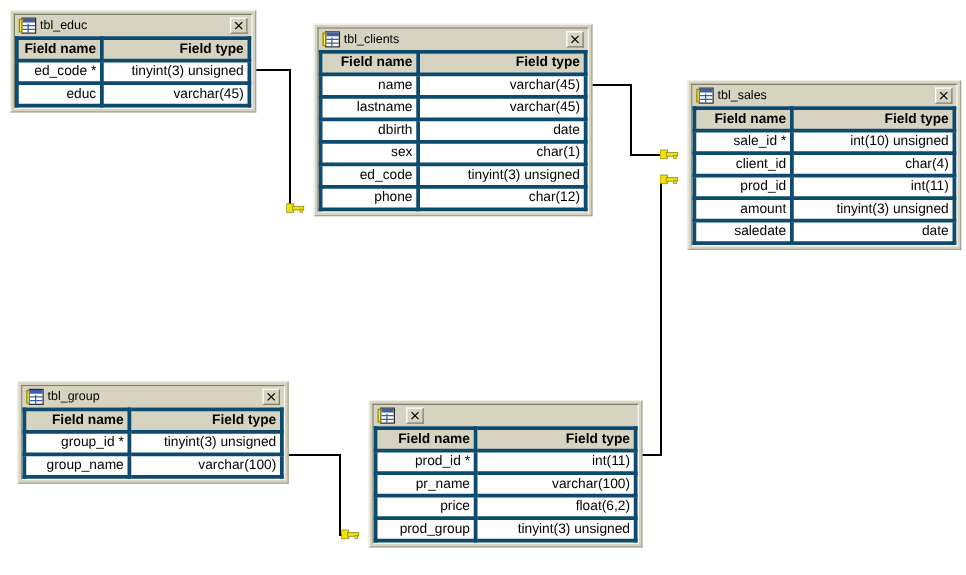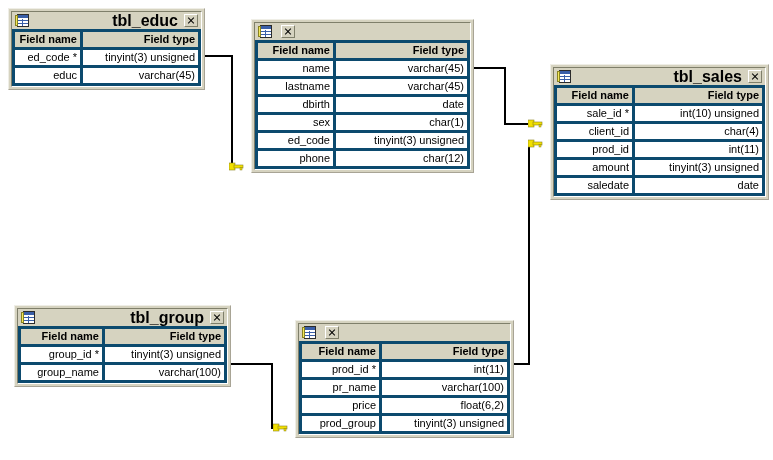--- a/index.html
+++ b/index.html
@@ -80,27 +80,26 @@
   .tbl-icon .ic-v  { position: absolute; left: 7px; top: 5px; width: 1px; height: 7px; background: #3a5fa8; }
   .tbl-icon .ic-tab {
     position: absolute;
     left: 0; top: 1px;
     width: 3px; height: 11px;
     background: #f2e85c;
     border: 1px solid #8a8320;
     box-sizing: border-box;
   }
   .tbl-title {
-    font-size: 16px;
-    font-weight: bold;
+    font-size: 10px;
+    font-weight: normal;
     color: #000000;
     white-space: nowrap;
     flex: 1 1 auto;
     line-height: 13px;
-    text-align: right;
   }
   .closebtn {
     flex: 0 0 auto;
     width: 14px;
     height: 13px;
     background: #d6d3c0;
     border: 1px solid #7f7f6a;
     border-top-color: #ffffff;
     border-left-color: #ffffff;
     position: relative;
@@ -208,20 +207,21 @@
         <div class="tbl-inner">
           <div class="titlebar">
             <span class="tbl-icon">
               <span class="ic-bg"></span>
               <span class="ic-hdr"></span>
               <span class="ic-g1"></span>
               <span class="ic-g2"></span>
               <span class="ic-v"></span>
               <span class="ic-tab"></span>
             </span>
+            <span class="tbl-title">tbl_clients</span>
             <div class="closebtn"></div>
           </div>
           <table class="grid">
             <thead>
               <tr>
                 <th style="width: 78px;">Field name</th>
                 <th style="width: 134px;">Field type</th>
               </tr>
             </thead>
             <tbody>

